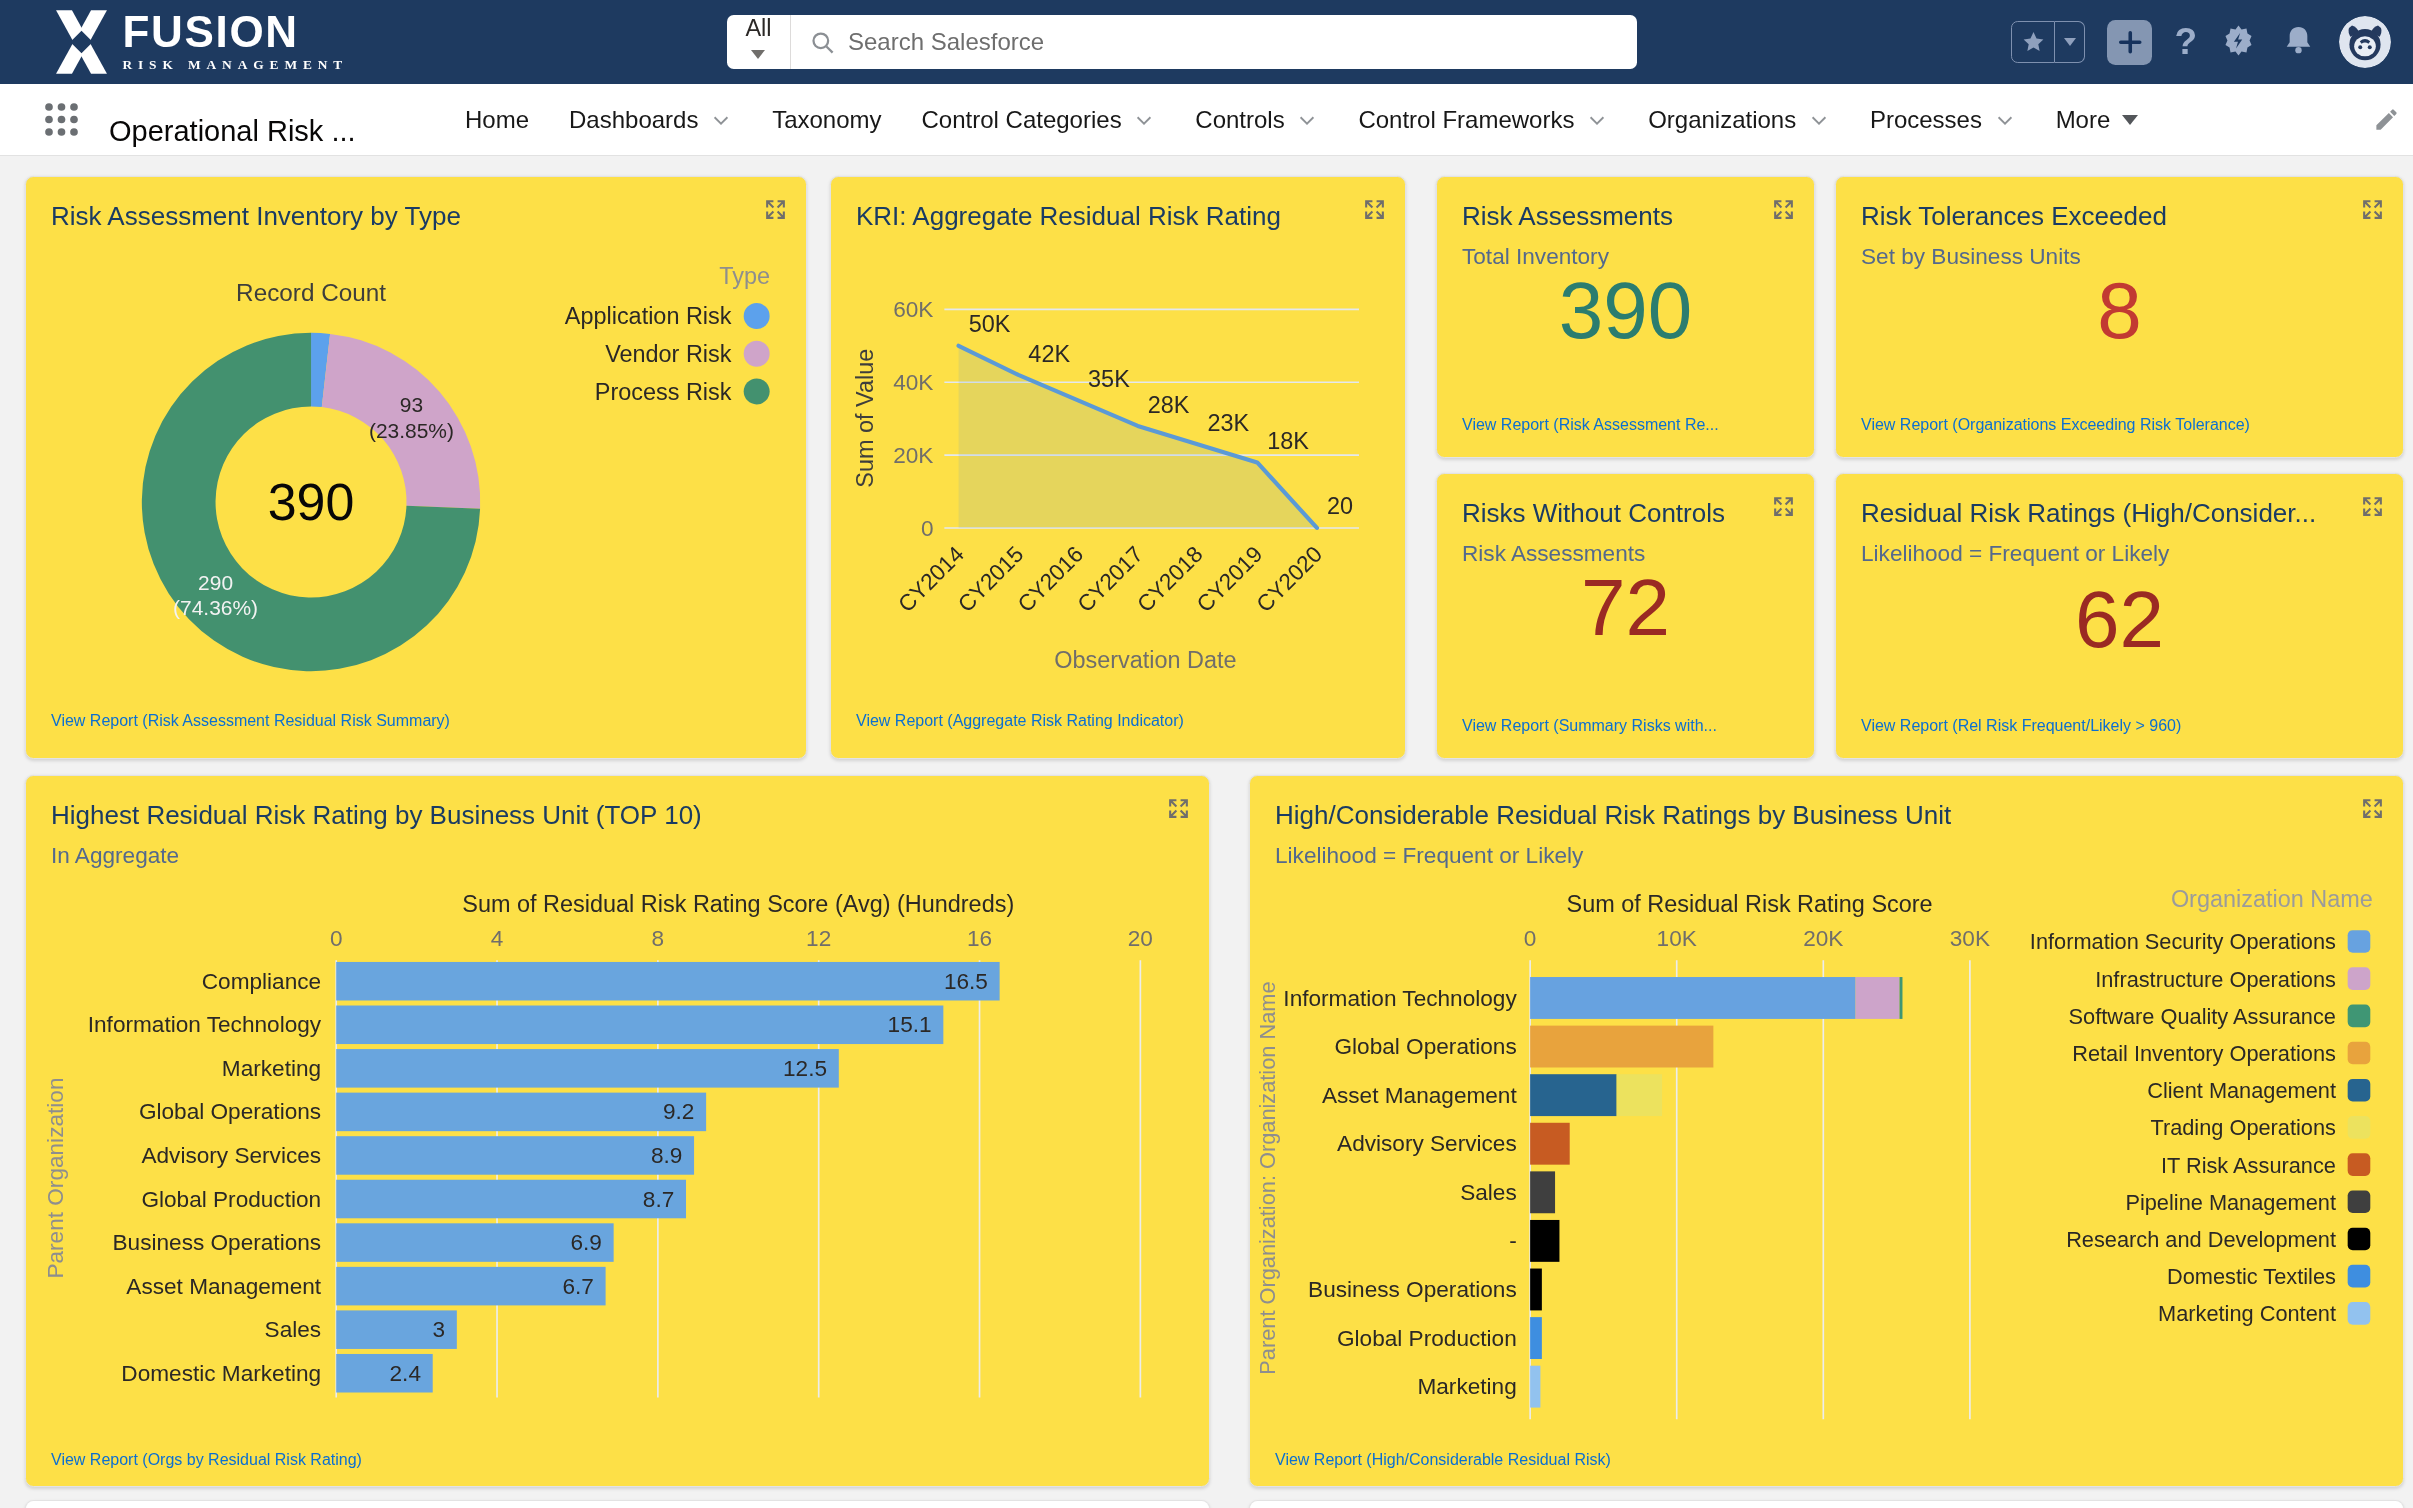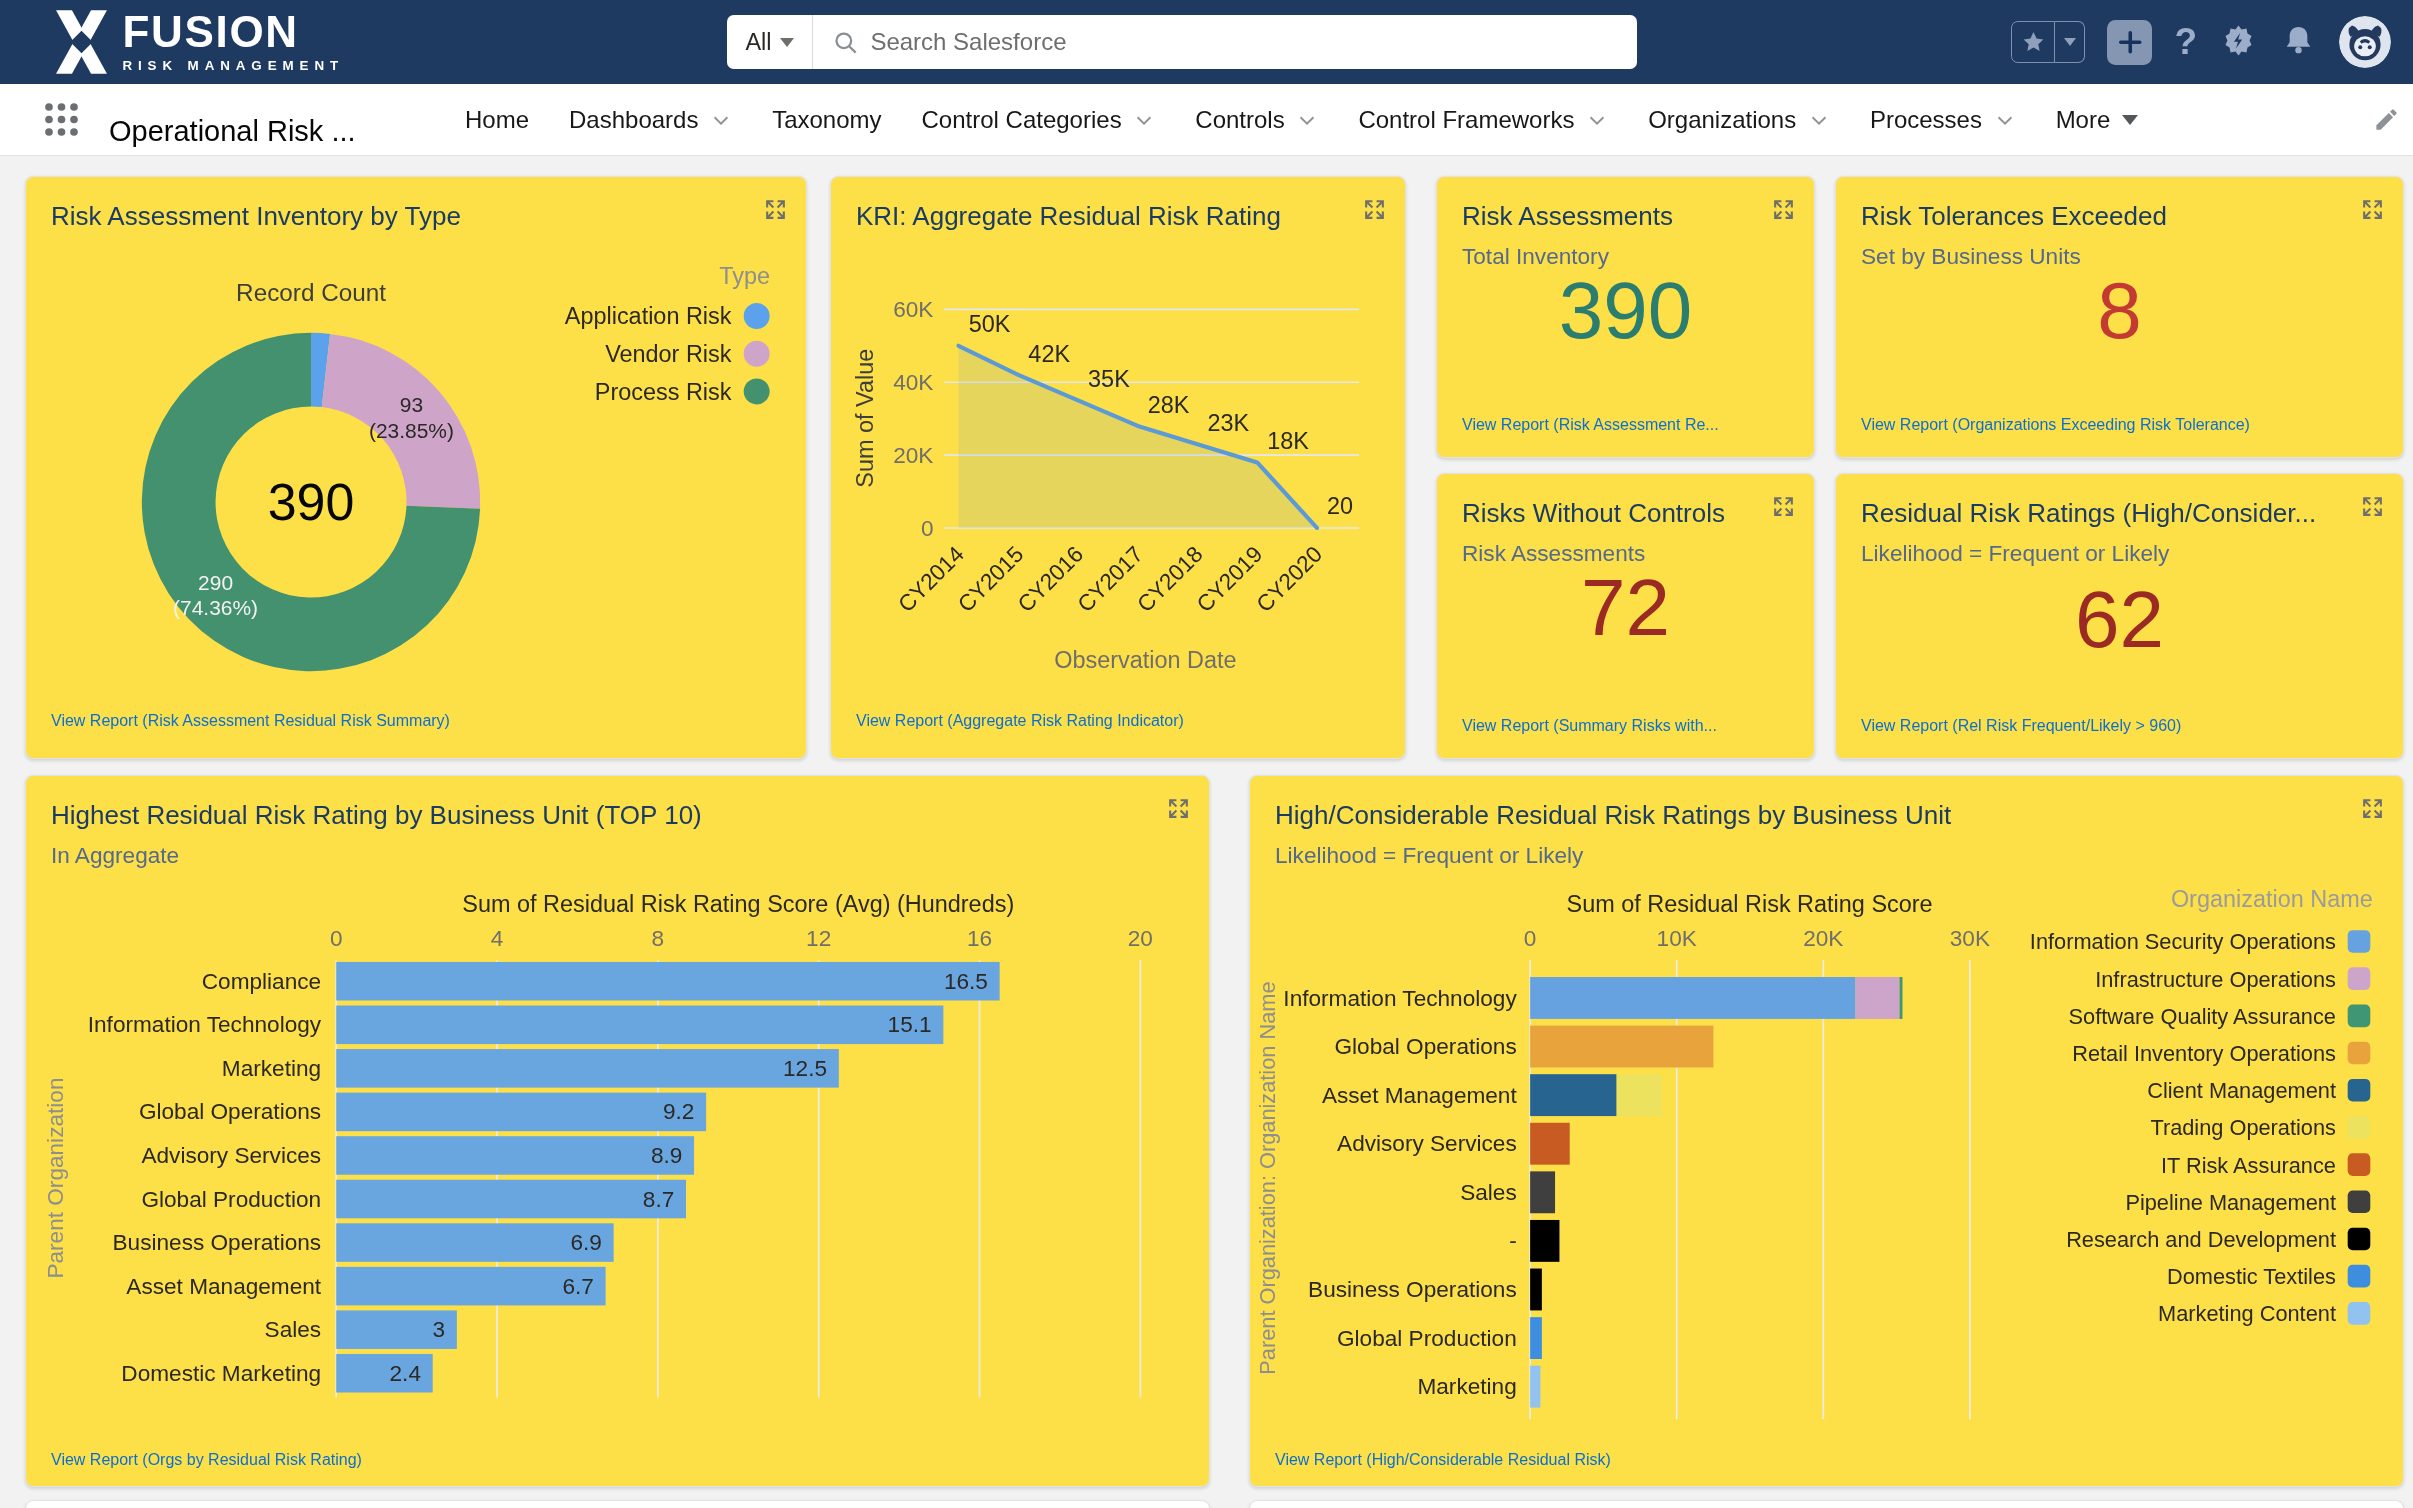--- a/index.html
+++ b/index.html
@@ -5,25 +5,25 @@
   * { margin:0; padding:0; box-sizing:border-box; }
   html,body { width:2413px; height:1508px; overflow:hidden;
     font-family:"Liberation Sans","DejaVu Sans",sans-serif; background:#f2f2f2; }
 
   
   .topbar { position:absolute; left:0; top:0; width:2413px; height:84px; background:#1e3a60; }
   .logo { position:absolute; left:49px; top:6.7px; display:flex; align-items:center; }
   .logo-x { width:65px; height:70px; }
   .logo-txt { margin-left:8.4px; }
   .logo-name { color:#fff; font-size:44px; font-weight:bold; letter-spacing:1.7px; line-height:44px; }
-  .logo-tag { color:#fff; font-size:13.4px; letter-spacing:5.9px; font-weight:bold; margin-top:3.4px; }
+  .logo-tag { color:#fff; font-size:13.4px; letter-spacing:5.9px; font-weight:bold; margin-top:3.4px;font-family:Liberation Serif, serif; }
   .searchbox { position:absolute; left:727px; top:15px; width:910px; height:54px; background:#fff;
     border-radius:6.7px; display:flex; align-items:center; }
   .search-scope { display:flex; align-items:center; gap:8.4px; padding:0 18.4px; height:100%;
-    border-right:1.7px solid #dddbda; font-size:23.5px; color:#2b2826; }
+    border-right:1.7px solid #dddbda; font-size:23.5px; color:#2b2826;flex-direction:column; }
   .scope-caret { width:0; height:0; border-left:7.5px solid transparent; border-right:7.5px solid transparent; border-top:9.2px solid #706e6b; }
   .search-icon-wrap { margin:0 11.7px 0 18.4px; display:flex; }
   .search-ph { font-size:24px; color:#6e6e6e; }
   .top-icons { position:absolute; right:22px; top:0; height:84px; display:flex; align-items:center; gap:22px; }
   .fav-combo { display:flex; }
   .fav-box { width:44px; height:42px; border:1.7px solid #7e90af; border-radius:6.7px 0 0 6.7px;
     display:flex; align-items:center; justify-content:center; }
   .fav-dd { width:30px; height:42px; border:1.7px solid #7e90af; border-left:none; border-radius:0 6.7px 6.7px 0;
     display:flex; align-items:center; justify-content:center; }
   .dd-caret { width:0; height:0; border-left:6.7px solid transparent; border-right:6.7px solid transparent; border-top:8.4px solid #8fa0bd; }

